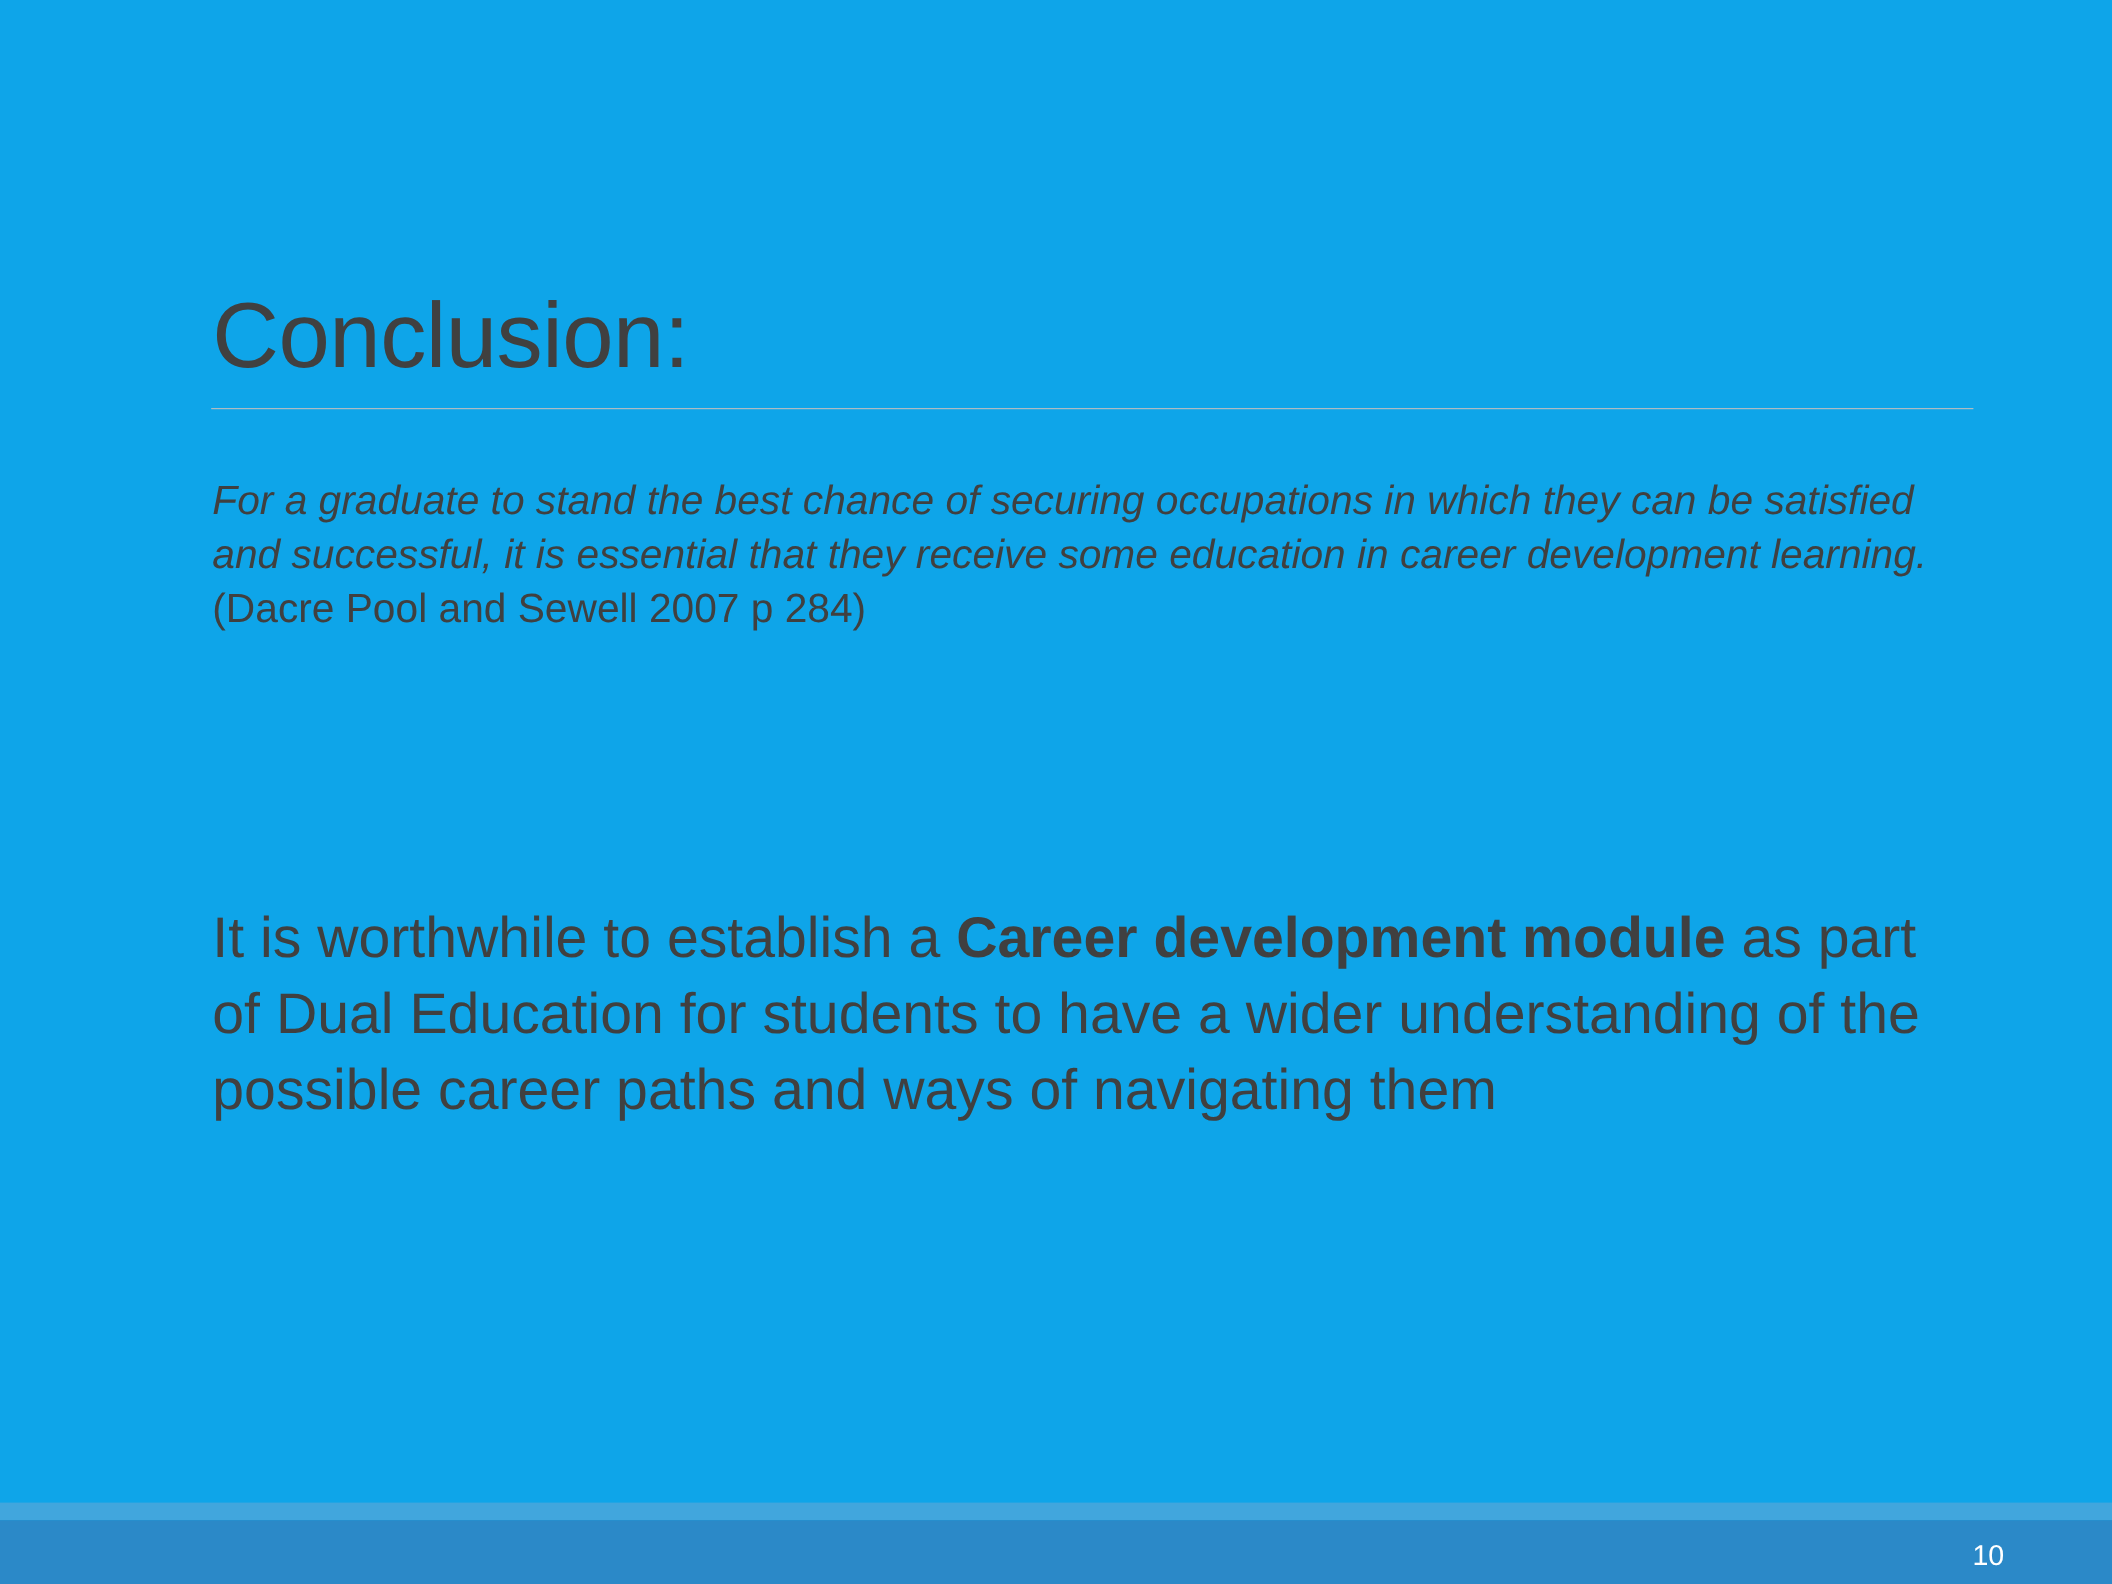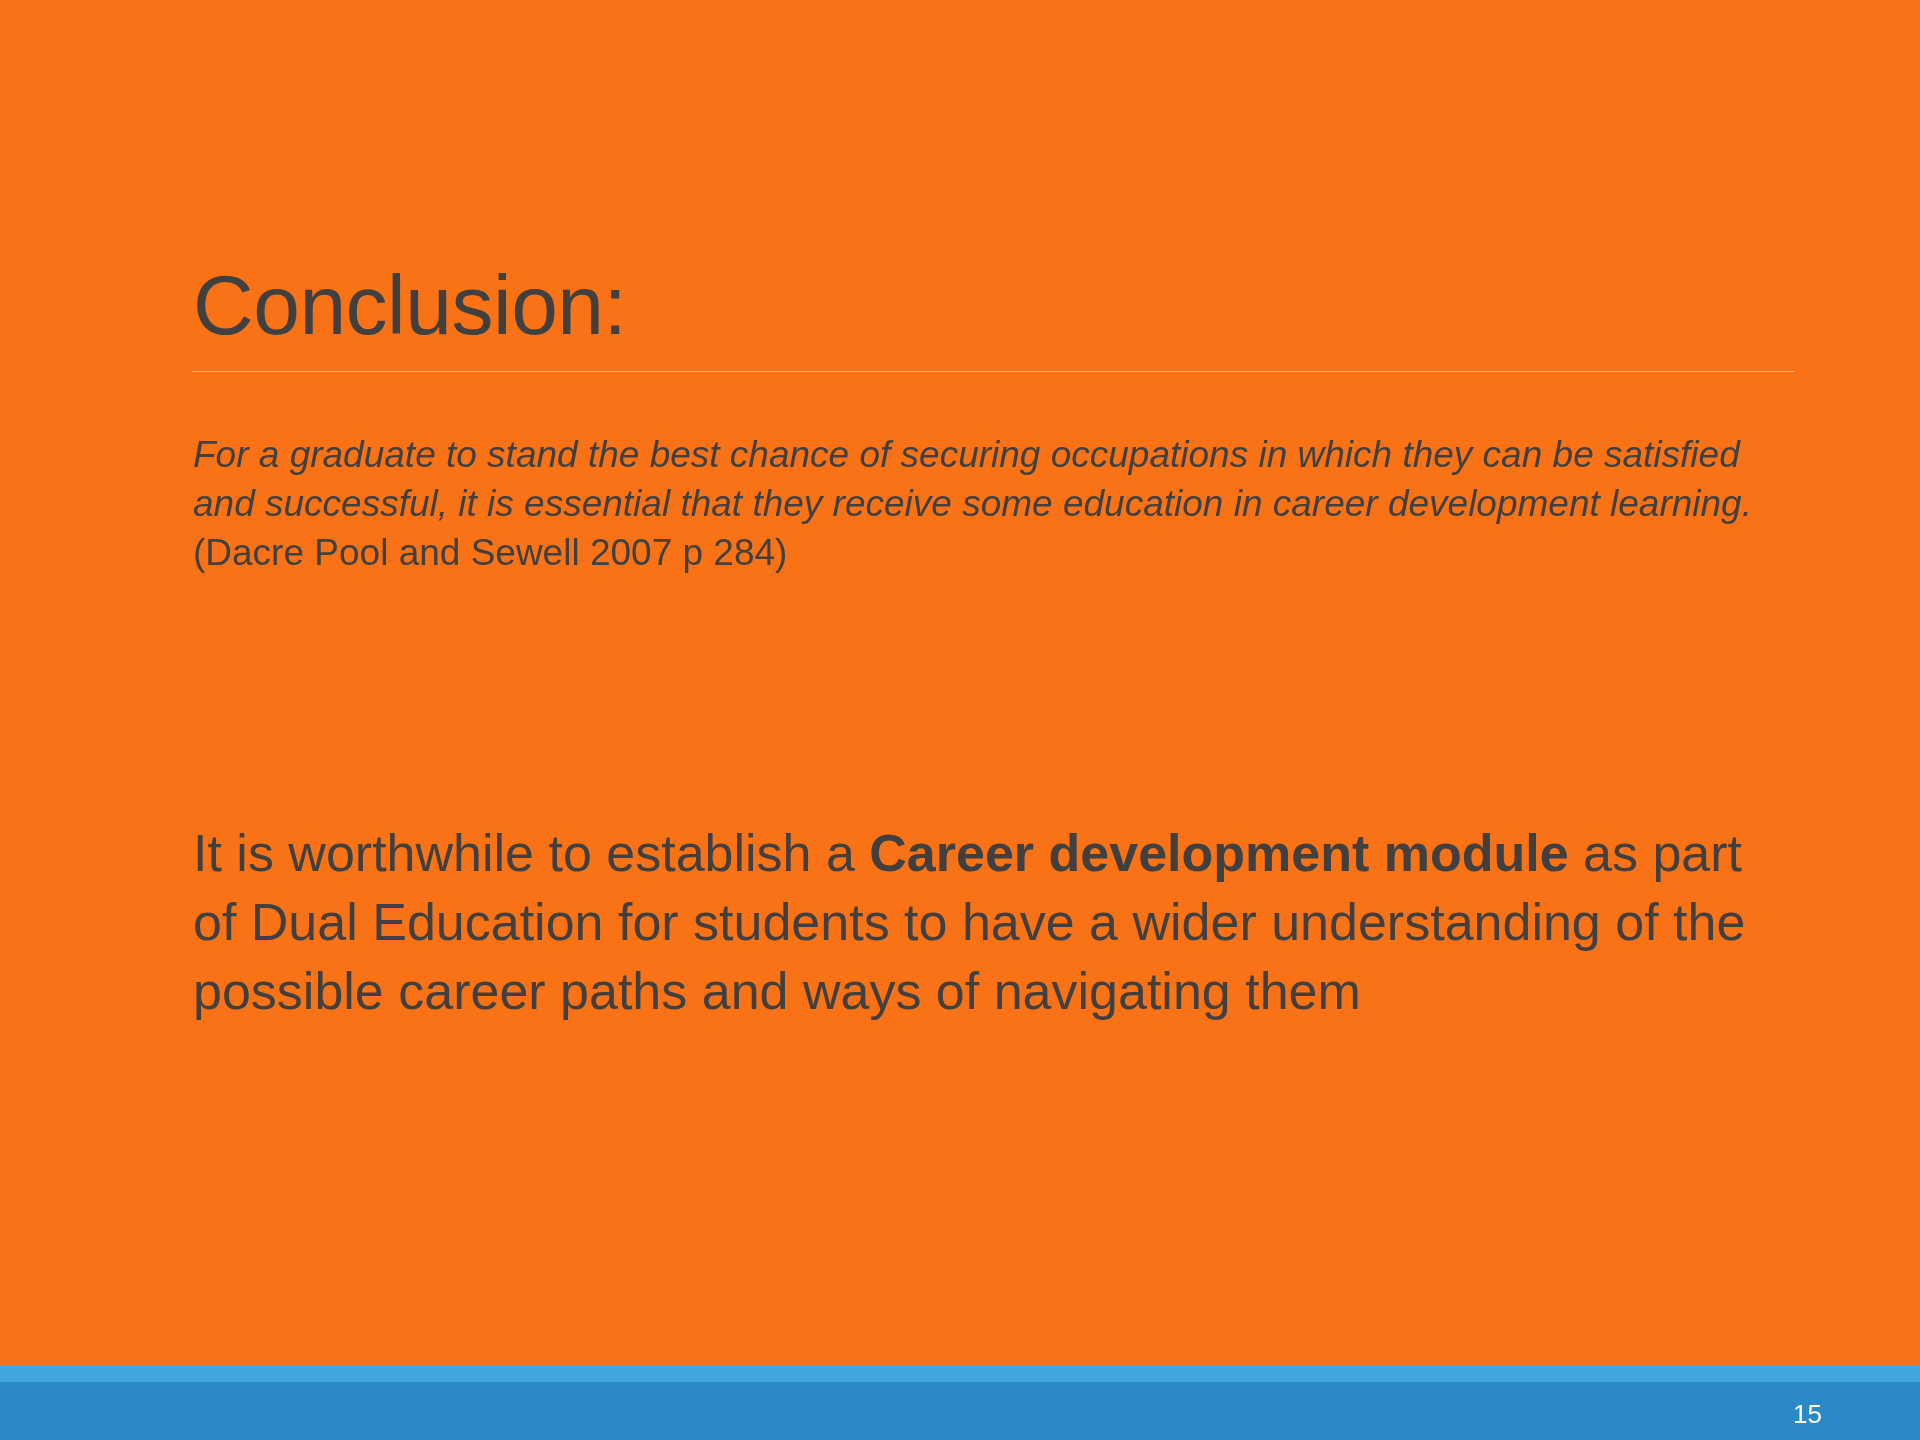--- a/index.html
+++ b/index.html
@@ -10,21 +10,21 @@
     width: 1920px;
     height: 1440px;
     background: #ffffff;
     font-family: "Liberation Sans", sans-serif;
     overflow: hidden;
   }
   .slide {
     position: relative;
     width: 1920px;
     height: 1440px;
-    background: #f97316;
+    background: #0ea5e9;
     box-sizing: border-box;
   }
   .title {
     position: absolute;
     left: 193px;
     top: 205px;
     width: 1600px;
     font-size: 84px;
     font-weight: 400;
     color: #404040;
@@ -108,16 +108,16 @@
     <p class="quote"><span class="q-italic">For a graduate to stand the best chance of securing occupations in which they can be satisfied and successful, it is essential that they receive some education in career development learning.</span><span class="q-cite"> (Dacre Pool and Sewell 2007 p 284)</span></p>
 
     <div class="spacer"></div>
 
     <p class="para"><span>It is worthwhile to establish a </span><span class="strong">Career development module</span><span> as part of Dual Education for students to have a wider understanding of the possible career paths and ways of navigating them</span></p>
 
   </div>
 
   <div class="footer-accent"></div>
   <div class="footer-bar">
-    <span class="page-number">15</span>
+    <span class="page-number">10</span>
   </div>
 
 </div>
 
 </body></html>

